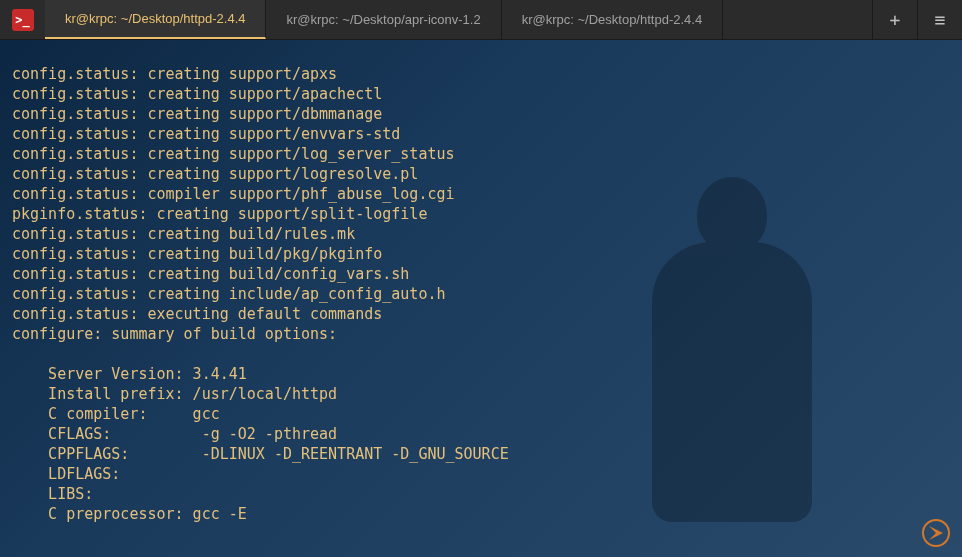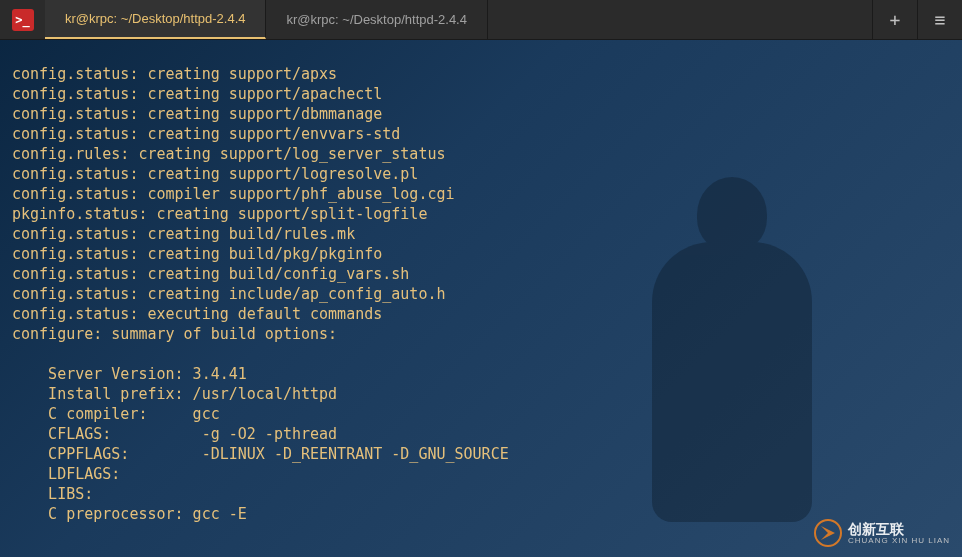--- a/index.html
+++ b/index.html
@@ -155,39 +155,40 @@
   </style>
 </head>
 <body>
 
 <div class="titlebar">
   <div class="app-icon">
     <div class="app-icon-inner">&gt;_</div>
   </div>
   <div class="tabs">
     <div class="tab active">kr@krpc: ~/Desktop/httpd-2.4.4</div>
+    <div class="tab">kr@krpc: ~/Desktop/apr-iconv-1.2</div>
     <div class="tab">kr@krpc: ~/Desktop/httpd-2.4.4</div>
   </div>
   <div class="tab-controls">
     <div class="tab-btn">+</div>
     <div class="tab-btn">≡</div>
   </div>
 </div>
 
 <div class="bg-figure">
   <div class="figure-head"></div>
   <div class="figure-body"></div>
 </div>
 
 <div class="terminal">
 <div id="config-output"><span class="yellow">config.status: creating support/apxs</span>
 <span class="yellow">config.status: creating support/apachectl</span>
 <span class="yellow">config.status: creating support/dbmmanage</span>
 <span class="yellow">config.status: creating support/envvars-std</span>
-<span class="yellow">config.rules: creating support/log_server_status</span>
+<span class="yellow">config.status: creating support/log_server_status</span>
 <span class="yellow">config.status: creating support/logresolve.pl</span>
 <span class="yellow">config.status: compiler support/phf_abuse_log.cgi</span>
 <span class="yellow">pkginfo.status: creating support/split-logfile</span>
 <span class="yellow">config.status: creating build/rules.mk</span>
 <span class="yellow">config.status: creating build/pkg/pkginfo</span>
 <span class="yellow">config.status: creating build/config_vars.sh</span>
 <span class="yellow">config.status: creating include/ap_config_auto.h</span>
 <span class="yellow">config.status: executing default commands</span>
 <span class="yellow">configure: summary of build options:</span>
 <span class="yellow"> </span>
@@ -197,17 +198,13 @@
 <span class="yellow">    CFLAGS:          -g -O2 -pthread  </span>
 <span class="yellow">    CPPFLAGS:        -DLINUX -D_REENTRANT -D_GNU_SOURCE  </span>
 <span class="yellow">    LDFLAGS:           </span>
 <span class="yellow">    LIBS:             </span>
 <span class="yellow">    C preprocessor: gcc -E</span></div>
 
 </div>
 
 <div class="watermark">
   <div class="wm-logo"></div>
-  <div>
-    <div class="wm-text">创新互联</div>
-    <div class="wm-sub">CHUANG XIN HU LIAN</div>
-  </div>
 </div>
 
 </body></html>

